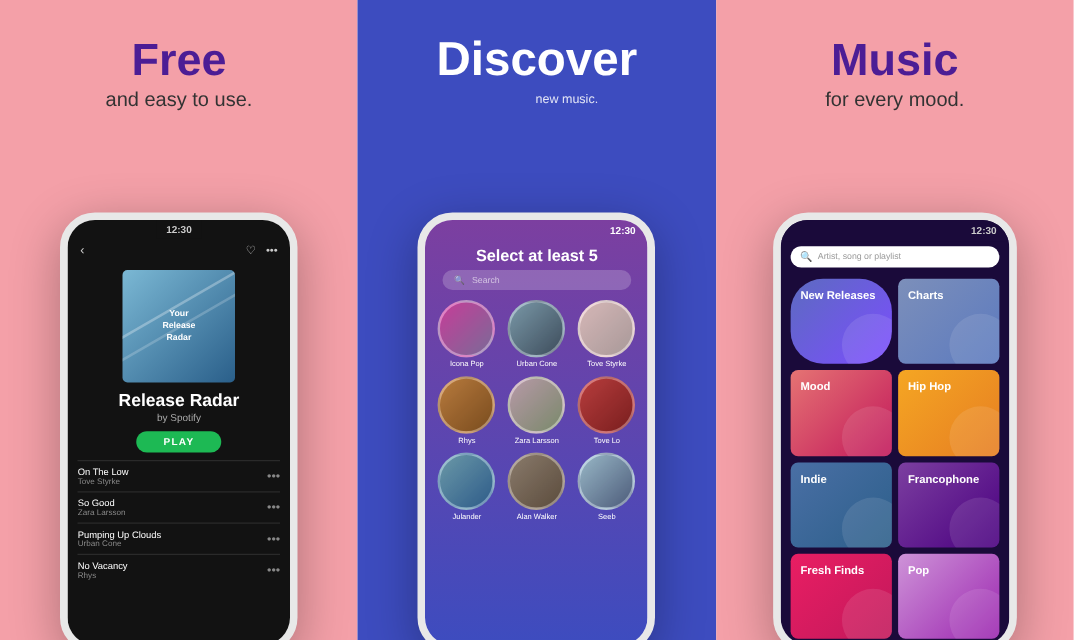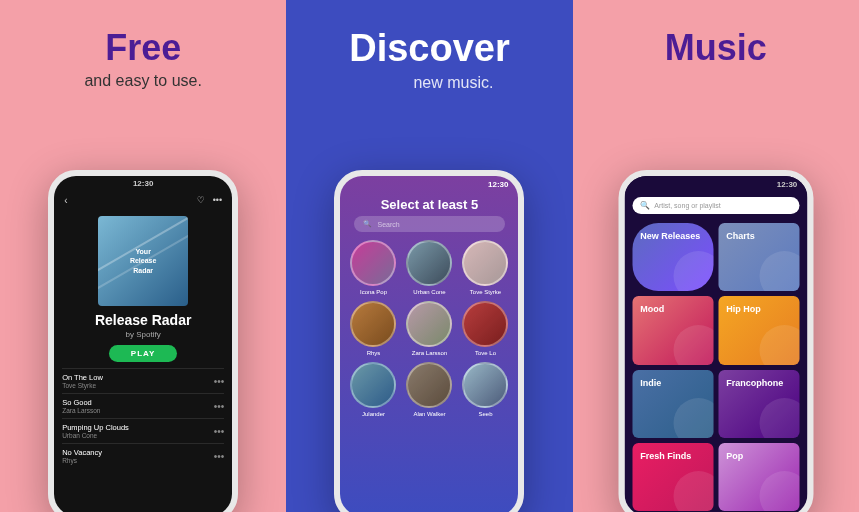--- a/index.html
+++ b/index.html
@@ -343,21 +343,21 @@
             </div>
           <span class="dots">•••</span>
         </div>
       </div>
     </div>
   </div>
 </div>
 
 <div class="panel panel-middle">
   <div class="panel-title">Discover</div>
-  <div class="panel-subtitle" style="color:rgba(255,255,255,0.85); font-size:16px;padding-left:48px;">new music.</div>
+  <div class="panel-subtitle" style="color:rgba(255,255,255,0.85); font-size:10px;padding-left:48px;">new music.</div>
 
   <div class="phone phone-middle">
     <div class="phone-middle-inner">
       <div class="phone-status-bar" style="color:#fff; width:100%; justify-content:flex-end; padding:4px 10px;">
         <span style="font-size:8px;">12:30</span>
       </div>
       <div class="discover-title">Select at least 5</div>
       <div class="search-bar-middle">
         <span>🔍</span>
         <span style="color:rgba(255,255,255,0.6); font-size:7px;">Search</span>
@@ -399,20 +399,21 @@
           <div class="artist-img artist-img-9"></div>
           <span class="artist-name">Seeb</span>
         </div>
       </div>
     </div>
   </div>
 </div>
 
 <div class="panel panel-right">
   <div class="panel-title">Music</div>
+  <div class="panel-subtitle" style="color:#333; font-size:16px; font-weight:500;">for every mood.</div>
 
   <div class="phone phone-right">
     <div class="phone-right-inner">
       <div class="phone-status-bar" style="color:#ccc; width:100%; justify-content:flex-end; padding:4px 10px; background:#1a0a3a;">
         <span style="font-size:8px;">12:30</span>
       </div>
       <div class="search-bar-right">
         <span style="color:#999; font-size:8px;">🔍</span>
         <span style="color:#999; font-size:7px;">Artist, song or playlist</span>
       </div>

